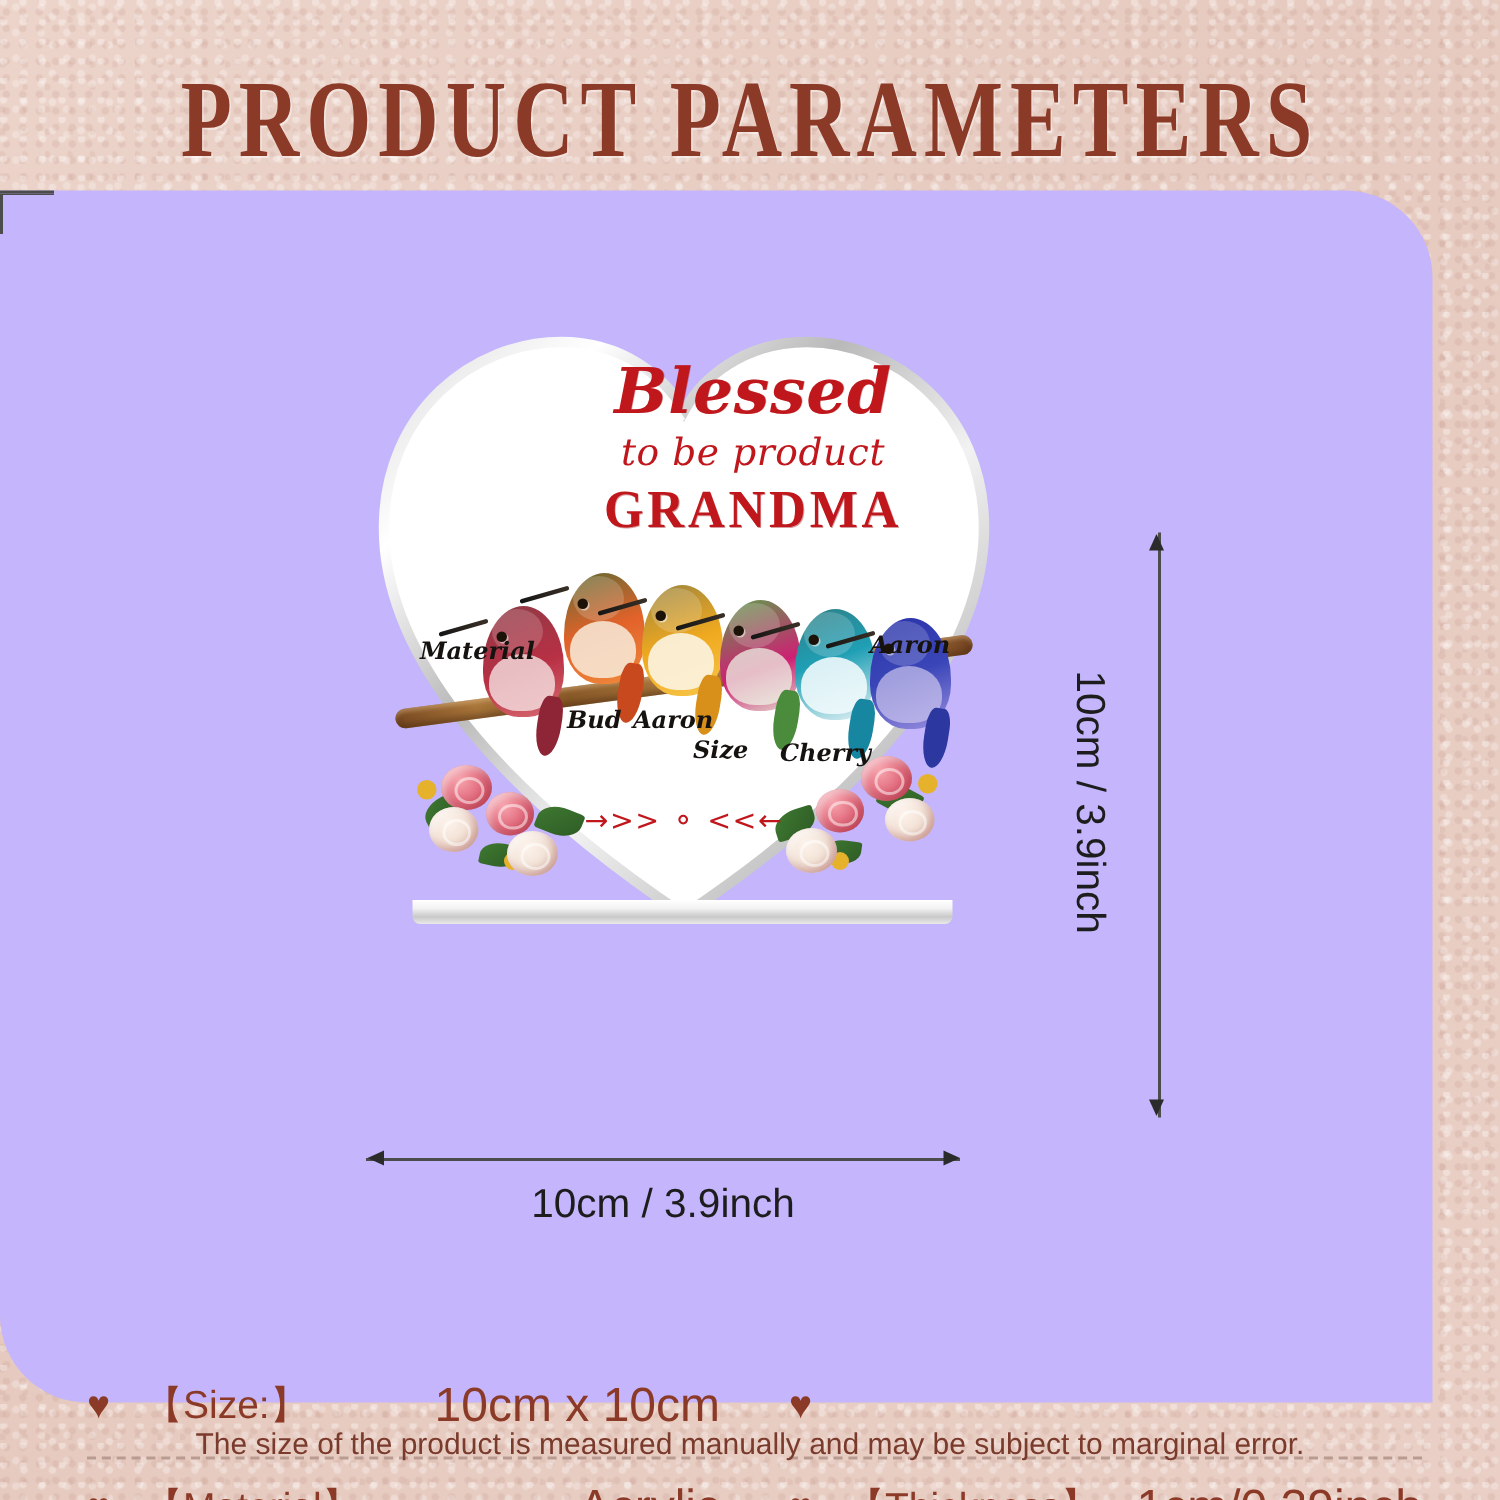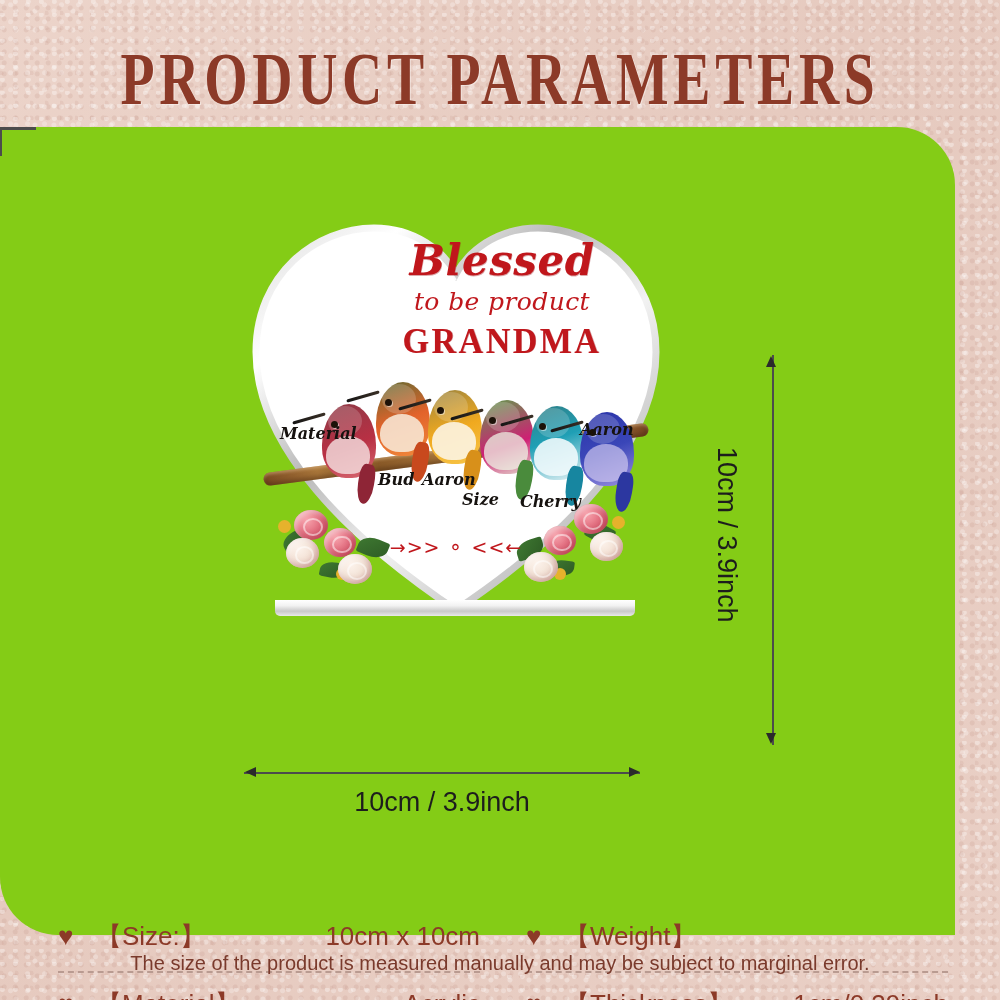--- a/index.html
+++ b/index.html
@@ -42,21 +42,21 @@
     transform: scaleY(1.22) scaleX(.93);
     transform-origin: center top;
     white-space: nowrap;
   }
 
   
   #product-card {
     position: absolute;
     left: 0px; top: 127px;
     width: 955px; height: 808px;
-    background: #84cc16;
+    background: #c4b5fd;
     border-top-right-radius: 58px;
     border-bottom-left-radius: 58px;
   }
 
   
   #product-visual {
     position: absolute;
     left: 200px; top: 85px;
     width: 700px; height: 595px;
   }
@@ -272,21 +272,21 @@
     margin-right: 12px;
     color: #8c3a28;
     font-size: 26px; line-height: 24px;
   }
   .spec-label {
     font-size: 26px; color: #8c3a28;
     white-space: nowrap;
   }
   .spec-value {
     margin-left: auto;
-    font-size: 26px; color: #8c3a28;
+    font-size: 32px; color: #8c3a28;
     white-space: nowrap;
   }
   .spec-divider {
     position: absolute; left: 0; bottom: 0; width: 100%; height: 0;
     border-top: 2px dashed #b99b91;
   }
 
   
   #footer-note {
     position: absolute;
@@ -436,21 +436,20 @@
         <span class="heart-bullet">♥</span>
         <span class="spec-label">【Size:】</span>
         <span class="spec-value">10cm x 10cm</span>
       </div>
       <div class="spec-divider"></div>
     </div>
 
     <div class="spec-cell">
       <div class="spec-row-inner">
         <span class="heart-bullet">♥</span>
-        <span class="spec-label">【Weight】</span>
       </div>
       <div class="spec-divider"></div>
     </div>
 
     <div class="spec-cell">
       <div class="spec-row-inner">
         <span class="heart-bullet">♥</span>
         <span class="spec-label">【Material】</span>
         <span class="spec-value">Acrylic</span>
       </div>

